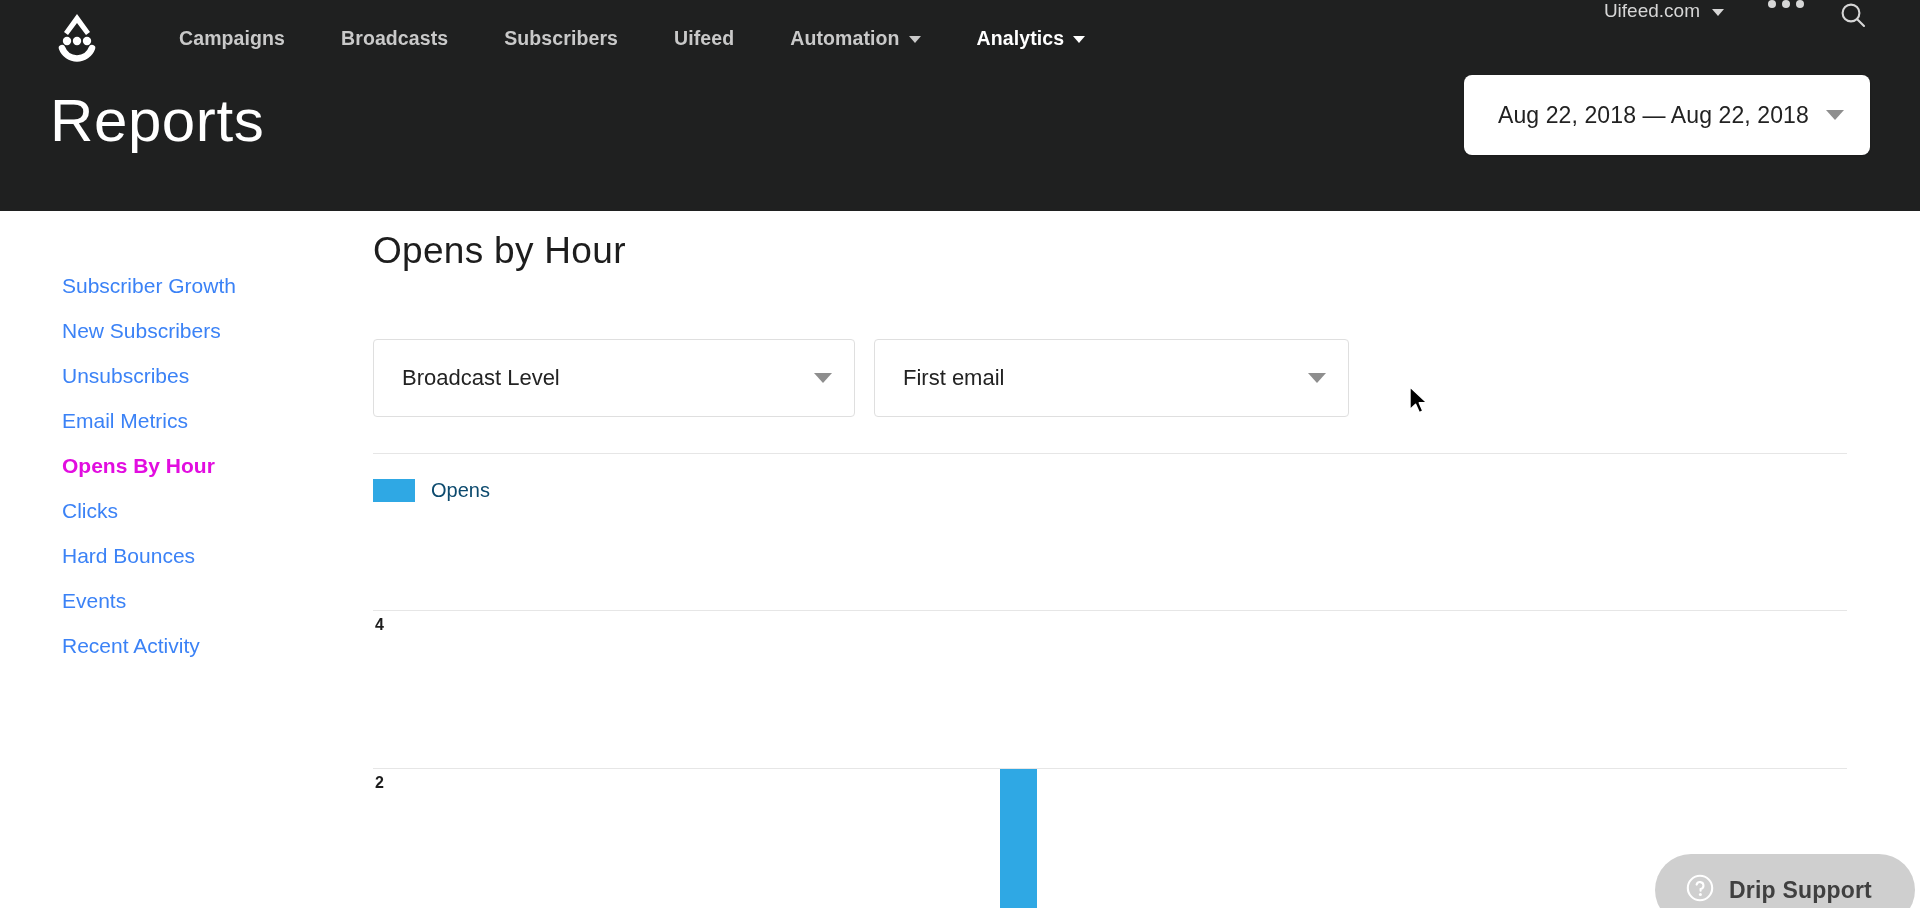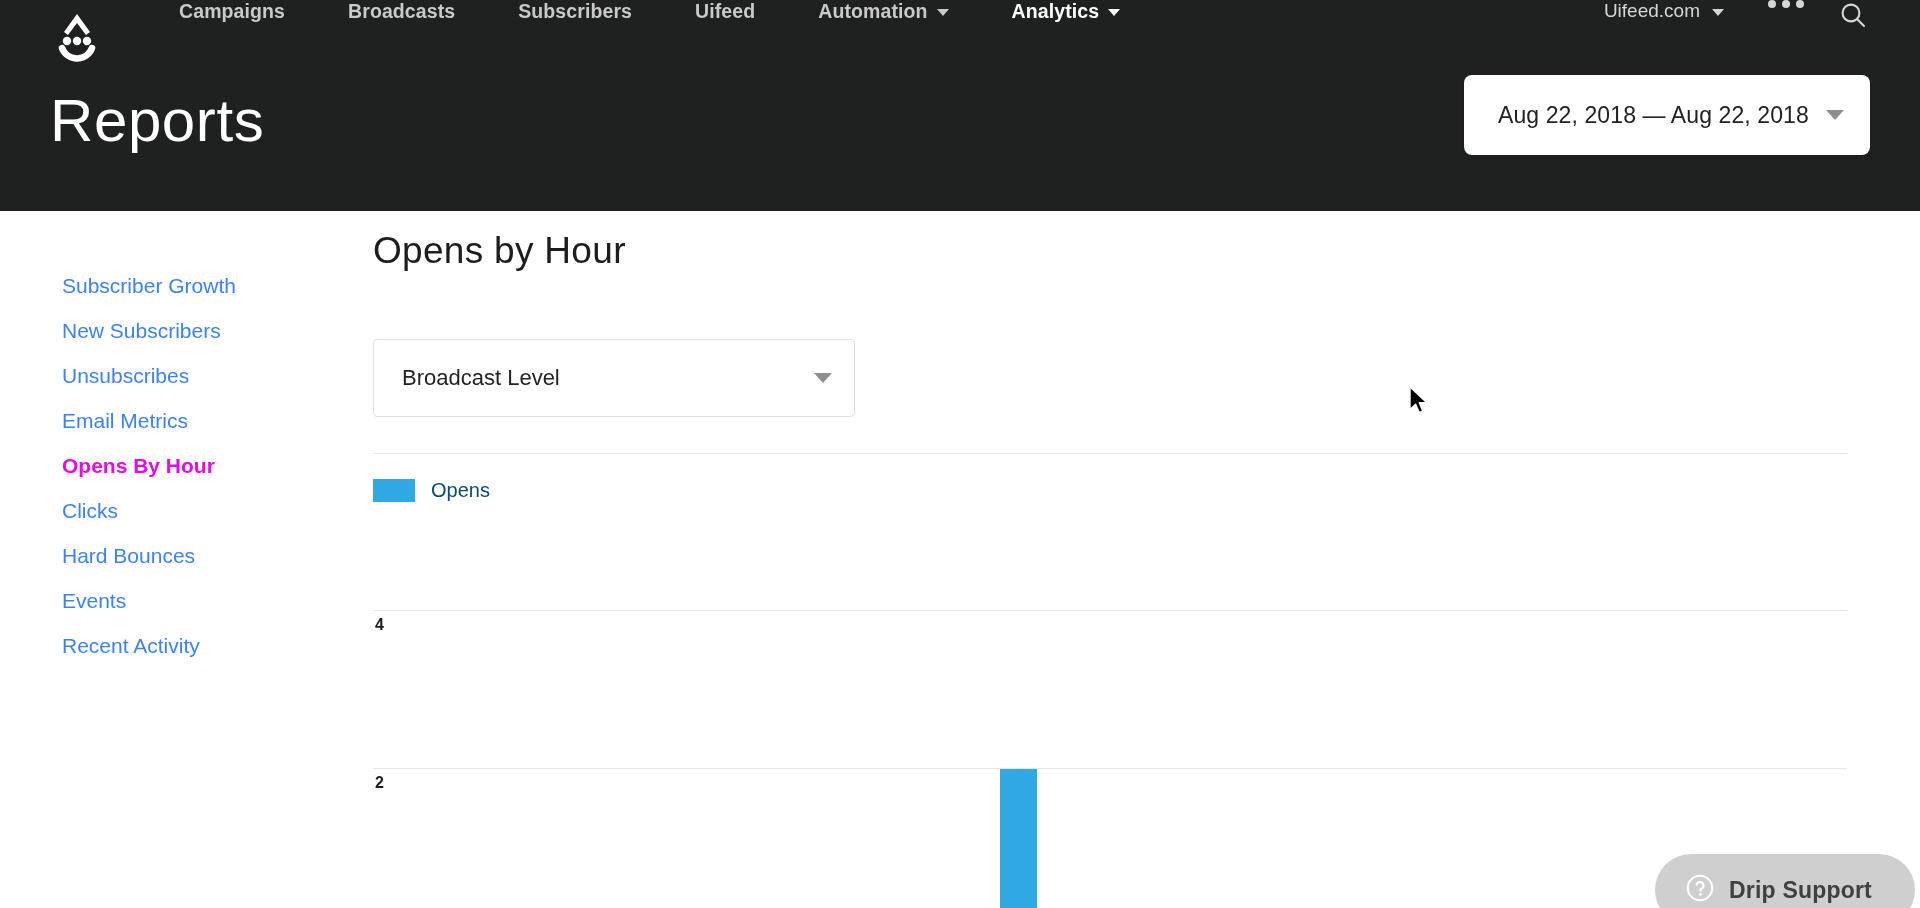--- a/index.html
+++ b/index.html
@@ -24,21 +24,21 @@
     width: 1920px; height: 76px;
     display: flex; align-items: center;
   }
   .logo {
     position: absolute; left: 50px; top: 10px;
     width: 54px; height: 56px;
   }
   .nav-links {
     position: absolute; left: 155px; top: 0;
     height: 76px;
-    display: flex; align-items: flex-start; gap: 15px;
+    display: flex; align-items: center; gap: 8px;
   }
   .nav-link {
     color: #c9c9c9;
     font-size: 19.5px;
     font-weight: 700;
     letter-spacing: .1px;
     padding: 0 24px;
     cursor: pointer;
     display: flex; align-items: center; gap: 9px;
     white-space: nowrap;
@@ -275,20 +275,24 @@
 
   <section class="main">
 
     <h2 class="section-title">Opens by Hour</h2>
 
     <div class="filters">
       <div class="select-box w1">
         <span class="select-value">Broadcast Level</span>
         <span class="caret-down-gray"></span>
       </div>
+      <div class="select-box w2">
+        <span class="select-value">First email</span>
+        <span class="caret-down-gray"></span>
+      </div>
     </div>
 
     <div class="chart">
 
       <div class="gridline" style="top:0px;"></div>
       <div class="gridline" style="top:157px;"></div>
       <div class="gridline" style="top:315px;"></div>
 
       <div class="ytick" style="top:163px;">4</div>
       <div class="ytick" style="top:321px;">2</div>

